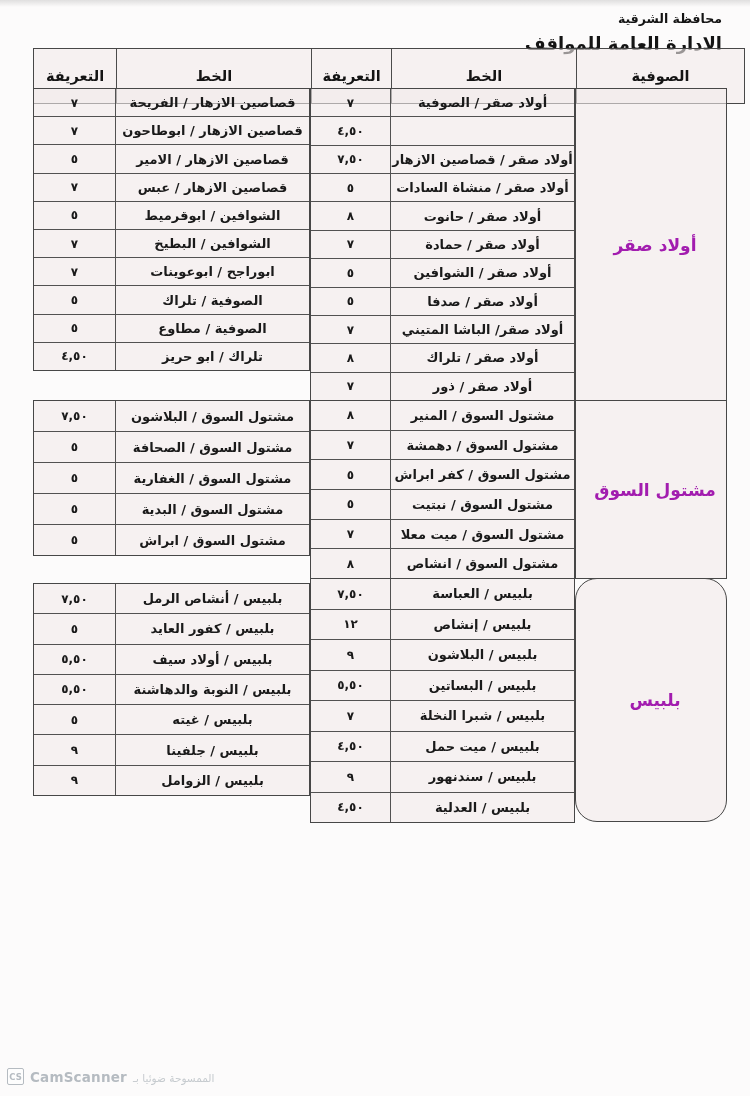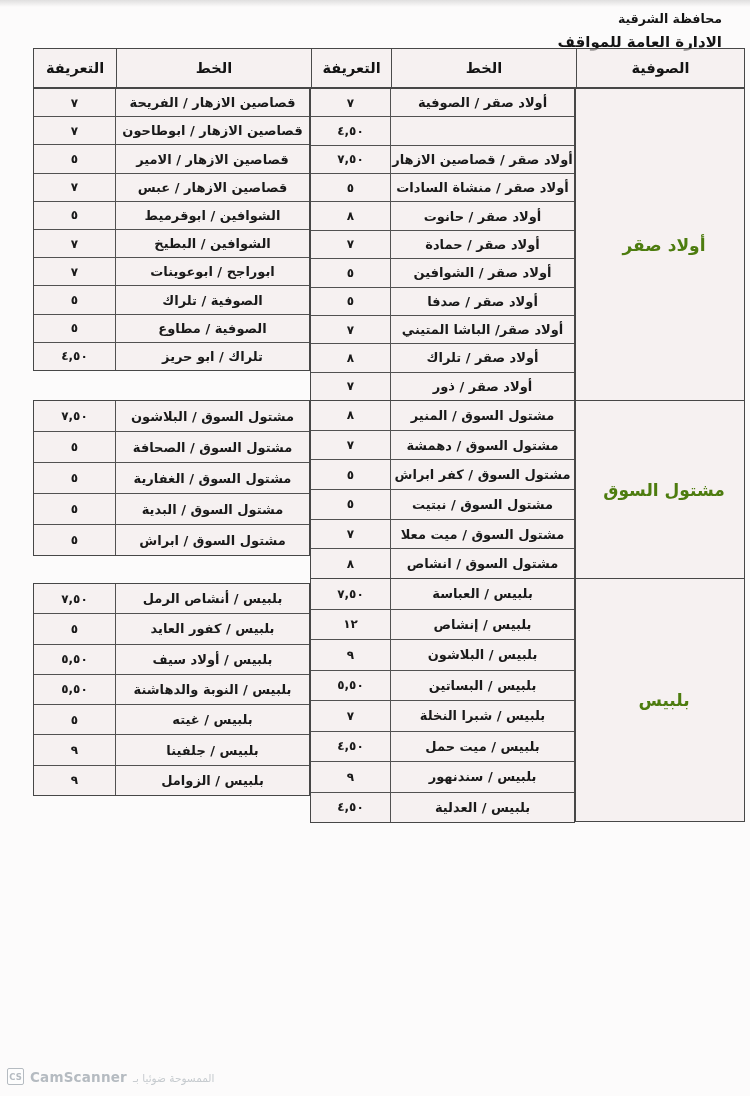--- a/index.html
+++ b/index.html
@@ -4,43 +4,43 @@
 <style>
   * { margin:0; padding:0; box-sizing:border-box; }
   html,body { width:750px; height:1096px; }
   body { font-family:"DejaVu Sans", sans-serif; background:#ffffff; }
   .page { position:relative; width:750px; height:1096px; background:#fcfbfb; overflow:hidden; }
   .page::before { content:""; position:absolute; left:0; top:0; right:0; height:7px;
       background:linear-gradient(180deg, rgba(110,110,110,.20), rgba(110,110,110,0)); pointer-events:none; }
 
   .doc-header { position:absolute; top:11px; right:28px; text-align:right; direction:rtl; color:#141414; }
   .doc-header .l1 { font-size:12.5px; font-weight:bold; }
-  .doc-header .l2 { font-size:15px; font-weight:bold; margin-top:7px; }
+  .doc-header .l2 { font-size:18px; font-weight:bold; margin-top:7px; }
 
   .tinted { background:rgba(242,235,235,.6); }
   .outer { border:1.5px solid #474747; }
 
-  .hdr-row { position:absolute; left:33px; top:48px; width:712px; height:40px; display:flex; }
+  .hdr-row { position:absolute; left:33px; top:48px; width:712px; height:56px; display:flex; }
   .hdr-cell { display:flex; align-items:center; justify-content:center; font-weight:bold;
       font-size:14.5px; color:#141414; direction:rtl; }
   .hdr-cell + .hdr-cell { border-left:1px solid #4b4b4b; }
   .hc1 { width:82px; } .hc2 { width:195px; } .hc3 { width:80px; } .hc4 { width:185px; } .hc5 { flex:1; }
 
   .block { position:absolute; display:flex; flex-direction:column; }
   .row { flex:1; display:flex; min-height:0; }
   .row + .row { border-top:1px solid #525252; }
   .cell-t { display:flex; align-items:center; justify-content:center; border-right:1px solid #525252;
       font-size:12px; font-weight:bold; color:#1a1a1a; direction:rtl; }
   .cell-l { flex:1; display:flex; align-items:center; justify-content:center; direction:rtl;
       font-size:13px; font-weight:bold; color:#1a1a1a; white-space:nowrap; }
   .r-block .cell-t { width:80px; }
   .l-block .cell-t { width:82px; }
 
-  .center-cell { position:absolute; left:575px; width:170px; display:flex; align-items:center;
-      justify-content:center; font-size:17px; font-weight:bold; color:#4d7c0f; direction:rtl;padding-left:8px; }
+  .center-cell { position:absolute; left:575px; width:152px; display:flex; align-items:center;
+      justify-content:center; font-size:17px; font-weight:bold; color:#a21caf; direction:rtl;padding-left:8px; }
 
   .watermark { position:absolute; left:7px; top:1068px; display:flex; align-items:center; gap:6px; }
   .cs-badge { width:17px; height:17px; border:1.6px solid #b5bbc1; border-radius:2px; color:#b5bbc1;
       font-size:8.5px; font-weight:bold; display:flex; align-items:center; justify-content:center; background:#fdfdfd; }
   .cs-name { color:#b5bbc1; font-size:13.5px; font-weight:bold; letter-spacing:.2px; }
   .cs-ar { color:#c6cbcf; font-size:10.5px; direction:rtl; padding-top:2px; }
 </style>
 </head>
 <body>
 
@@ -187,21 +187,21 @@
       </div>
 
       <div class="row">
         <div class="cell-t">٤,٥٠</div>
         <div class="cell-l">بلبيس / العدلية</div>
       </div>
     </div>
 
   <div class="center-cell outer tinted" style="top:88px; height:313px;">أولاد صقر</div>
   <div class="center-cell outer tinted" style="top:400px; height:179px;">مشتول السوق</div>
-  <div class="center-cell outer tinted" style="top:578px; height:244px;">بلبيس</div>
+  <div class="center-cell outer tinted" style="top:578px; height:244px;border-radius:22px;">بلبيس</div>
 
   <div class="block l-block outer tinted" style="left:33px; top:88px; width:277px; height:283px;">
 
       <div class="row">
         <div class="cell-t">٧</div>
         <div class="cell-l">قصاصين الازهار / الفريحة</div>
       </div>
 
       <div class="row">
         <div class="cell-t">٧</div>

